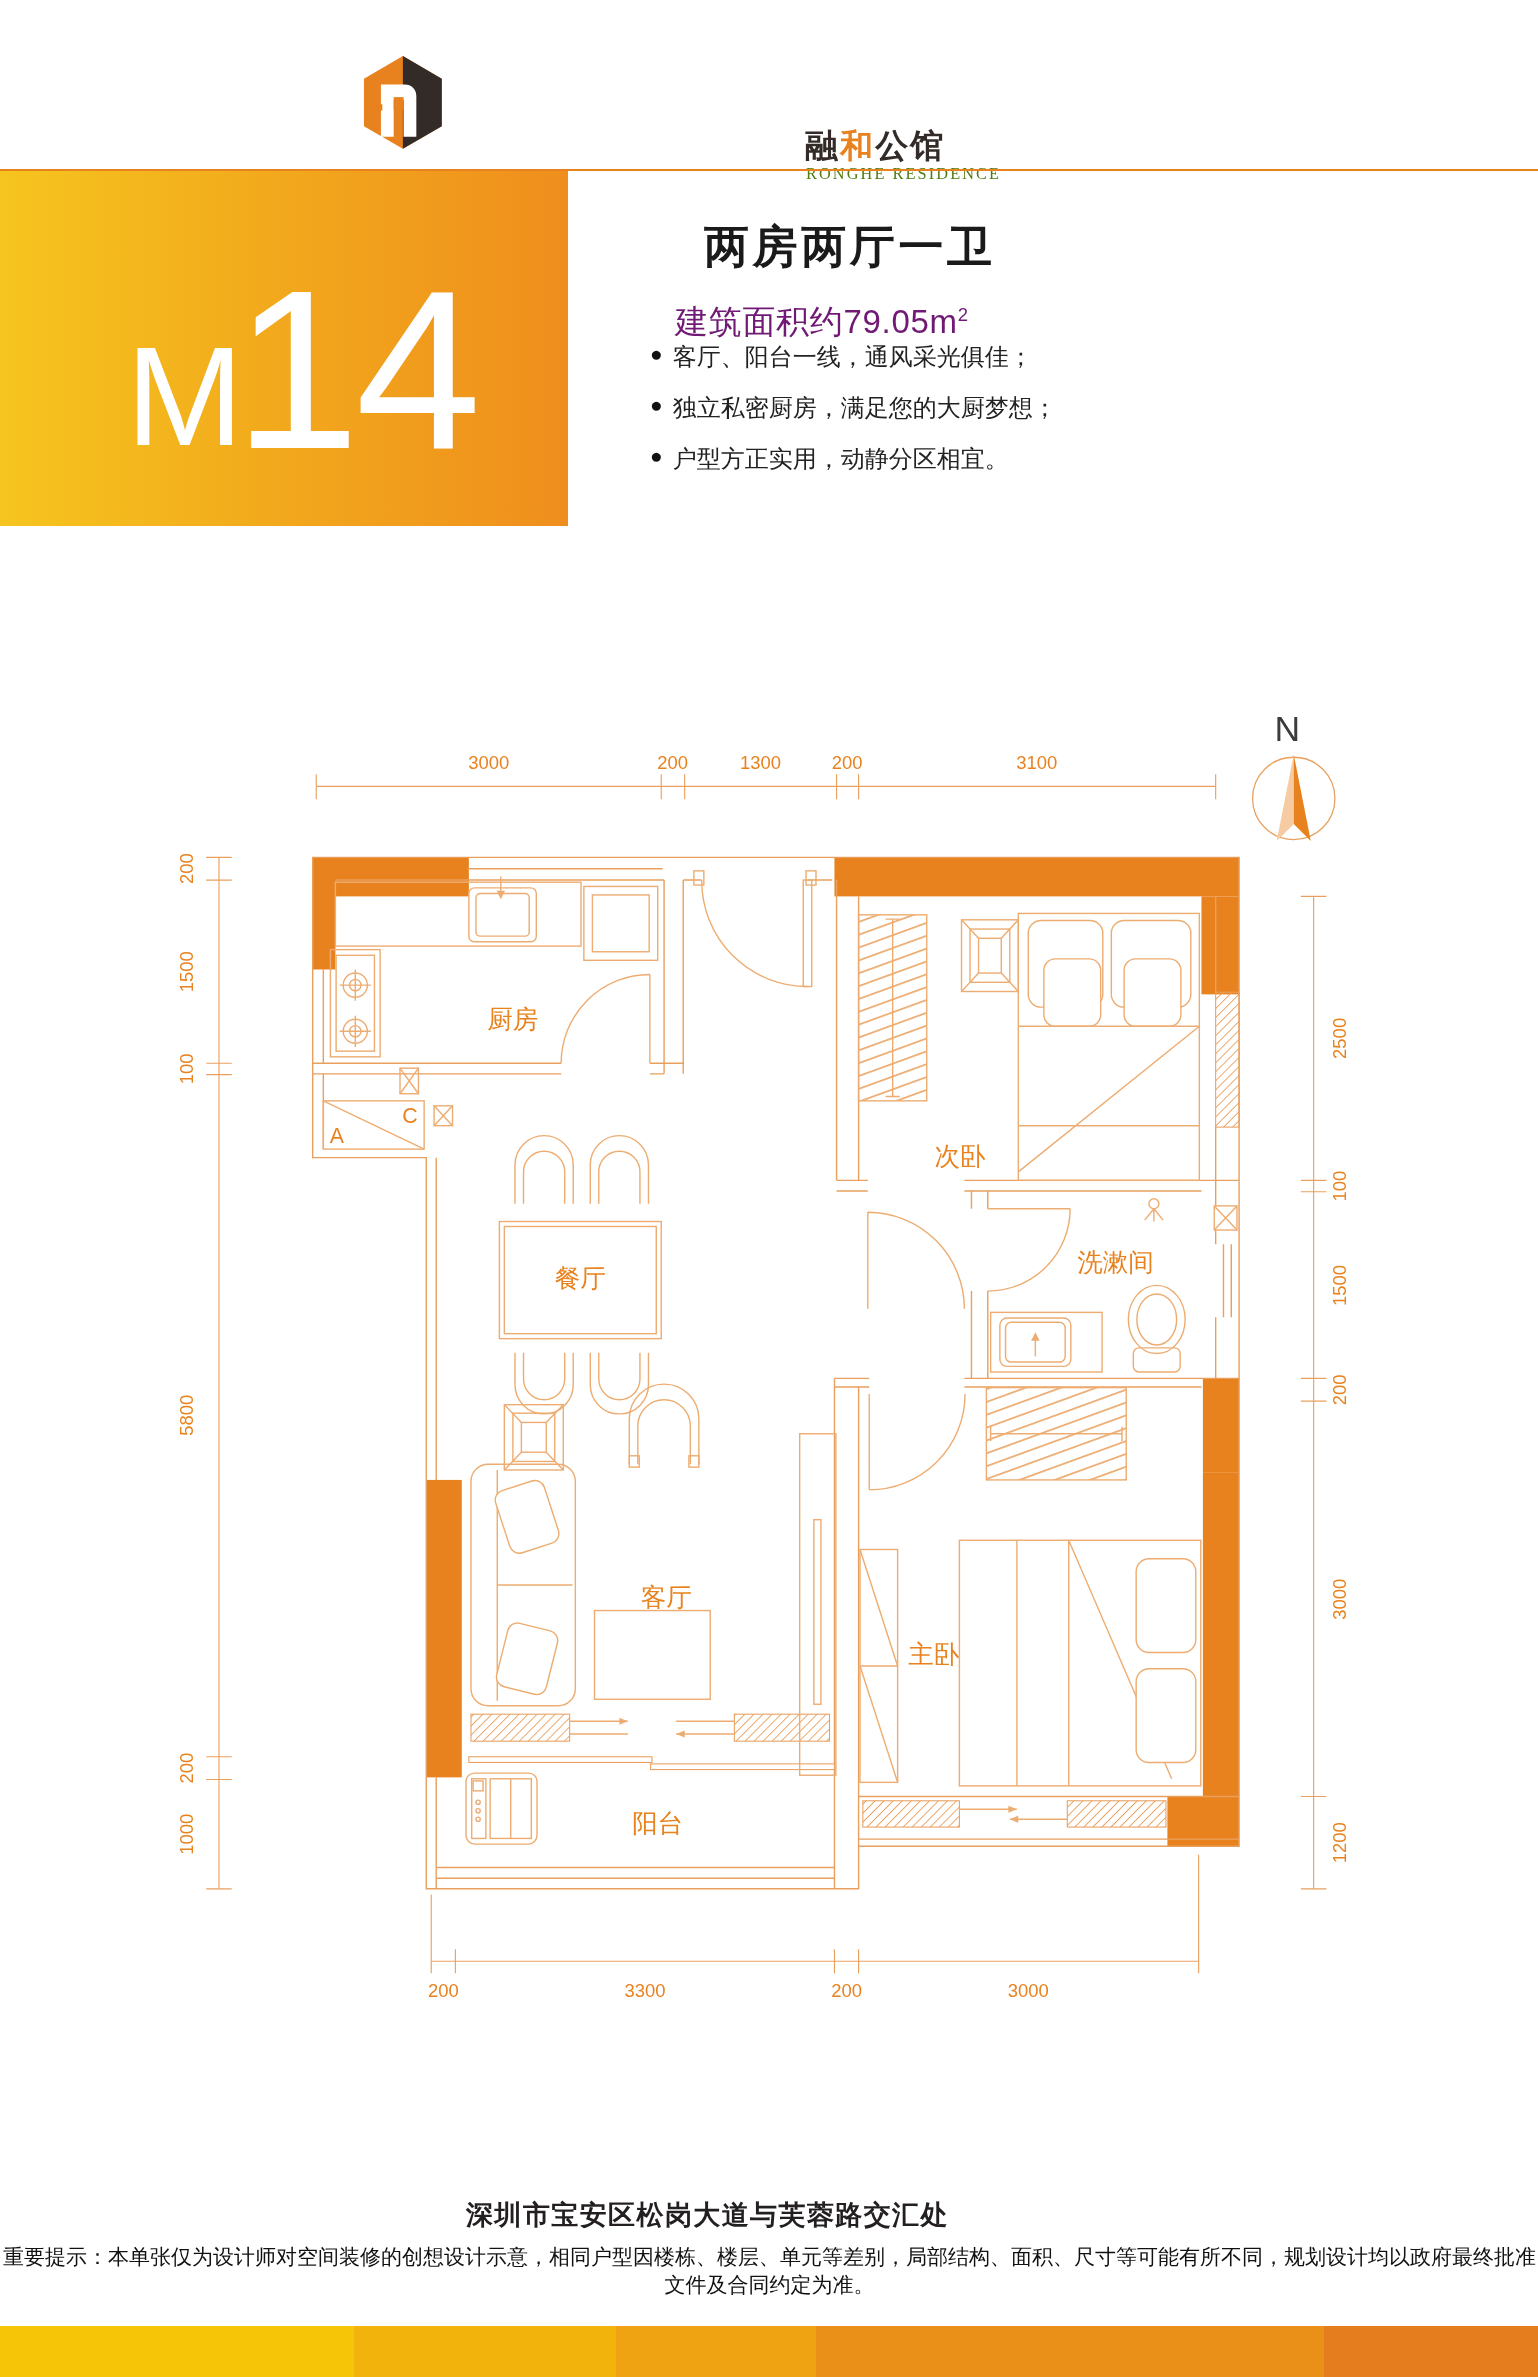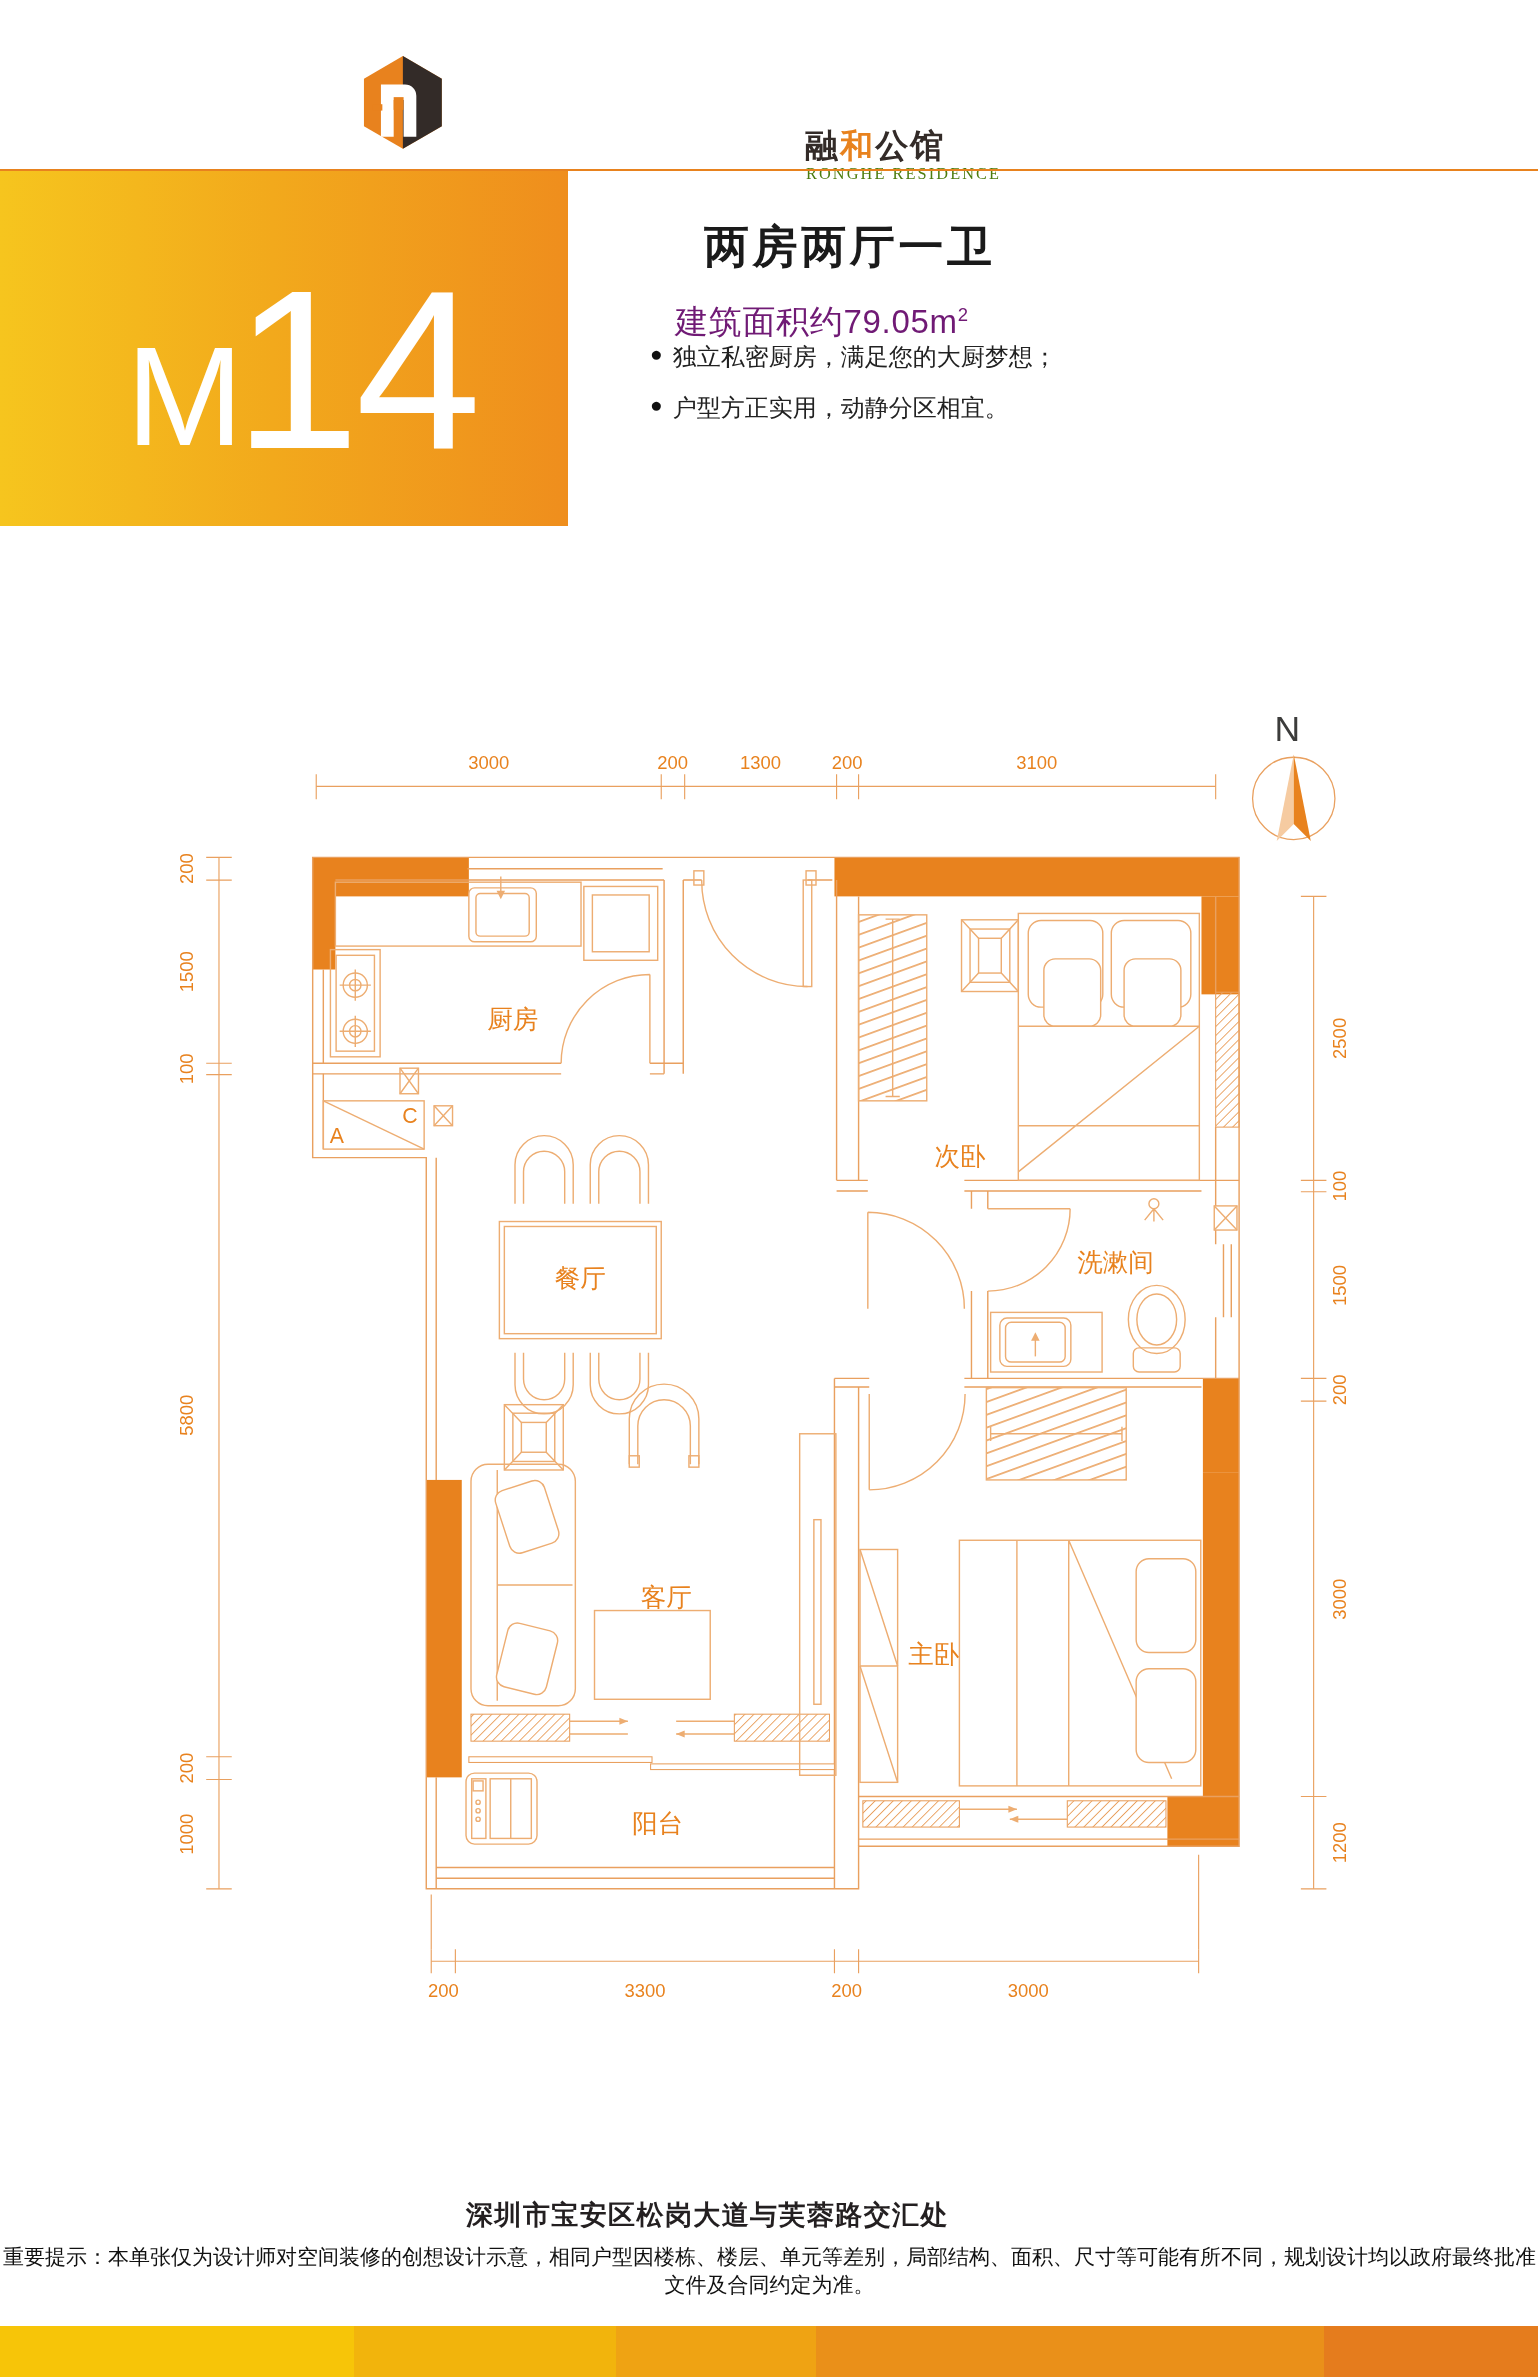--- a/index.html
+++ b/index.html
@@ -75,20 +75,21 @@
 
 <div class="abs" id="hairline"></div>
 <div class="abs" id="banner">
   <span class="m">M</span>
   <span class="num">14</span>
 </div>
 
 <div class="abs" id="unit-title">两房两厅一卫</div>
 <div class="abs" id="unit-area"><span>建筑面积约79.05m</span><sup>2</sup></div>
 <div class="abs" id="features">
+  <div class="feature"><span class="dot">●</span><span>客厅、阳台一线，通风采光俱佳；</span></div>
   <div class="feature"><span class="dot">●</span><span>独立私密厨房，满足您的大厨梦想；</span></div>
   <div class="feature"><span class="dot">●</span><span>户型方正实用，动静分区相宜。</span></div>
 </div>
 
 <svg class="abs" id="plan" viewBox="0 960 2167 1920">
   <defs>
     <pattern id="hatch" width="9" height="9" patternUnits="userSpaceOnUse" patternTransform="rotate(45)">
       <line x1="0" y1="0" x2="0" y2="9" stroke="#E9A05F" stroke-width="2.6"></line>
     </pattern>
     <pattern id="hang" width="17" height="17" patternUnits="userSpaceOnUse" patternTransform="rotate(70)">

